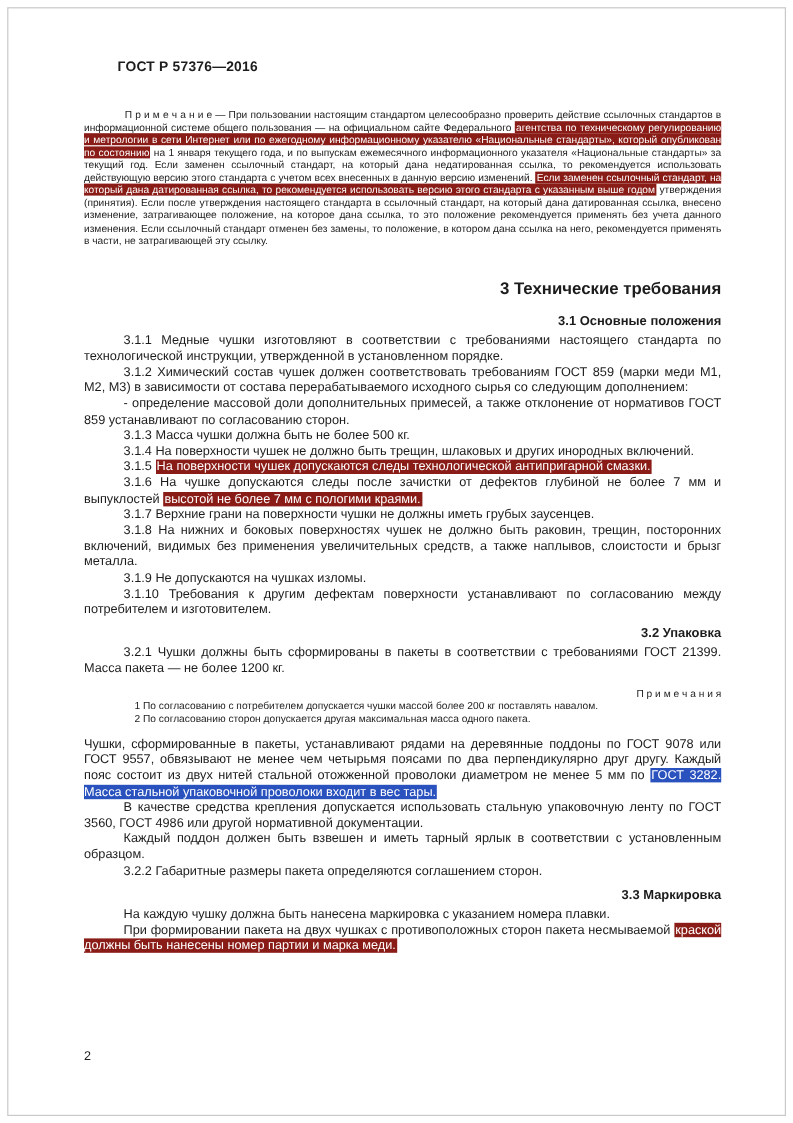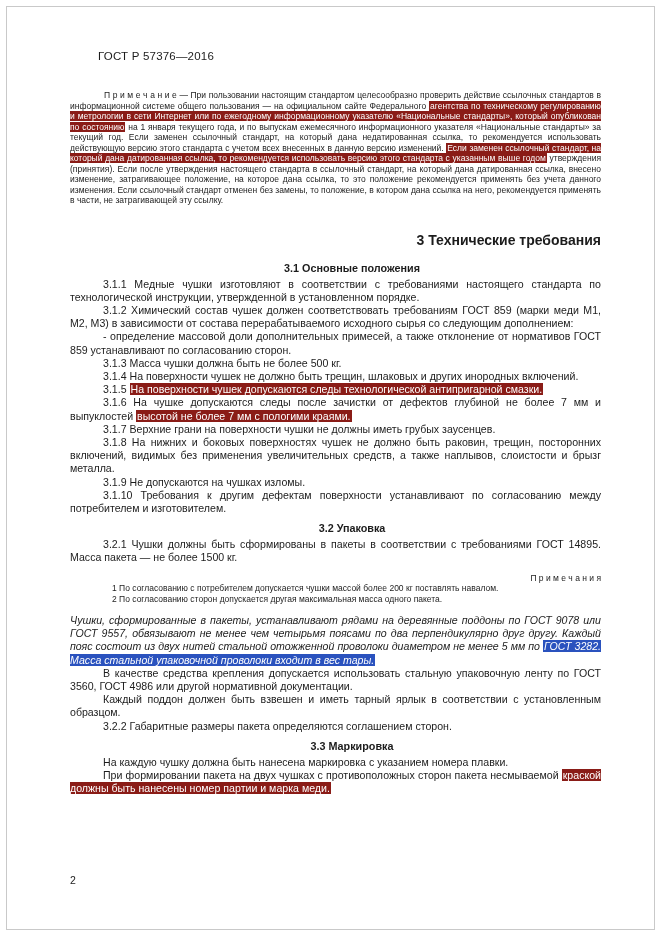--- a/index.html
+++ b/index.html
@@ -25,21 +25,21 @@
     border: 1px solid #c9c9c9;
     pointer-events: none;
   }
   .content {
     position: absolute;
     top: 50px;
     left: 70px;
     right: 60px;
   }
   .doc-header {
-    font-weight: normal;
+    font-weight: bold;
     font-size: 11.5px;
     letter-spacing: 0.2px;
     margin-bottom: 4px;
     padding-left: 28px;
   }
   .para { margin: 0; text-align: justify; }
   .p-note {
     font-size: 8.5px;
     line-height: 10.5px;
     text-indent: 34px;
@@ -51,21 +51,21 @@
     font-weight: bold;
     text-indent: 30px;
     text-align: right;
     margin-top: 26px;
     margin-bottom: 14px;
   }
   .p-h2 {
     font-size: 10.8px;
     font-weight: bold;
     text-indent: 33px;
-    text-align: center;
+    text-align: right;
     margin-top: 7px;
     margin-bottom: 4px;
   }
   .p-body {
     font-size: 10.6px;
     line-height: 13.2px;
     text-indent: 33px;
   }
   .p-notes-head {
     font-size: 8.5px;
@@ -74,21 +74,21 @@
     text-align: right;
   }
   .p-note-item {
     font-size: 8.5px;
     line-height: 11px;
     text-indent: 42px;
     text-align: left;
   }
   
   .p-body + .p-notes-head { margin-top: 8px; }
-  .p-note-item + .p-body { margin-top: 9px; font-style: italic; }
+  .p-note-item + .p-body { margin-top: 9px; }
   .no-indent { text-indent: 0; }
   .hl {
     color: #ffffff;
     padding: 0 1px;
   }
   .hl-red  { background: var(--hl-red,  #8a1c17); }
   .hl-blue { background: var(--hl-blue, #2a52be); }
   .page-number {
     position: absolute;
     left: 70px;
@@ -114,21 +114,21 @@
         <div class="para p-body"><span>- определение массовой доли дополнительных примесей, а также отклонение от нормативов ГОСТ 859 устанавливают по согласованию сторон.</span></div>
         <div class="para p-body"><span>3.1.3 Масса чушки должна быть не более 500 кг.</span></div>
         <div class="para p-body"><span>3.1.4 На поверхности чушек не должно быть трещин, шлаковых и других инородных включений.</span></div>
         <div class="para p-body"><span>3.1.5 </span><span class="hl hl-red">На поверхности чушек допускаются следы технологической антипригарной смазки.</span></div>
         <div class="para p-body"><span>3.1.6 На чушке допускаются следы после зачистки от дефектов глубиной не более 7 мм и выпуклостей </span><span class="hl hl-red">высотой не более 7 мм с пологими краями.</span></div>
         <div class="para p-body"><span>3.1.7 Верхние грани на поверхности чушки не должны иметь грубых заусенцев.</span></div>
         <div class="para p-body"><span>3.1.8 На нижних и боковых поверхностях чушек не должно быть раковин, трещин, посторонних включений, видимых без применения увеличительных средств, а также наплывов, слоистости и брызг металла.</span></div>
         <div class="para p-body"><span>3.1.9 Не допускаются на чушках изломы.</span></div>
         <div class="para p-body"><span>3.1.10 Требования к другим дефектам поверхности устанавливают по согласованию между потребителем и изготовителем.</span></div>
         <div class="para p-h2"><span>3.2 Упаковка</span></div>
-        <div class="para p-body"><span>3.2.1 Чушки должны быть сформированы в пакеты в соответствии с требованиями ГОСТ 14895. Масса пакета — не более 1500 кг.</span></div>
+        <div class="para p-body"><span>3.2.1 Чушки должны быть сформированы в пакеты в соответствии с требованиями ГОСТ 21399. Масса пакета — не более 1200 кг.</span></div>
         <div class="para p-notes-head"><span>П р и м е ч а н и я</span></div>
         <div class="para p-note-item"><span>1 По согласованию с потребителем допускается чушки массой более 200 кг поставлять навалом.</span></div>
         <div class="para p-note-item"><span>2 По согласованию сторон допускается другая максимальная масса одного пакета.</span></div>
         <div class="para p-body no-indent"><span>Чушки, сформированные в пакеты, устанавливают рядами на деревянные поддоны по ГОСТ 9078 или ГОСТ 9557, обвязывают не менее чем четырьмя поясами по два перпендикулярно друг другу. Каждый пояс состоит из двух нитей стальной отожженной проволоки диаметром не менее 5 мм по </span><span class="hl hl-blue">ГОСТ 3282. Масса стальной упаковочной проволоки входит в вес тары.</span></div>
         <div class="para p-body"><span>В качестве средства крепления допускается использовать стальную упаковочную ленту по ГОСТ 3560, ГОСТ 4986 или другой нормативной документации.</span></div>
         <div class="para p-body"><span>Каждый поддон должен быть взвешен и иметь тарный ярлык в соответствии с установленным образцом.</span></div>
         <div class="para p-body"><span>3.2.2 Габаритные размеры пакета определяются соглашением сторон.</span></div>
         <div class="para p-h2"><span>3.3 Маркировка</span></div>
         <div class="para p-body"><span>На каждую чушку должна быть нанесена маркировка с указанием номера плавки.</span></div>
         <div class="para p-body"><span>При формировании пакета на двух чушках с противоположных сторон пакета несмываемой </span><span class="hl hl-red">краской должны быть нанесены номер партии и марка меди.</span></div>

